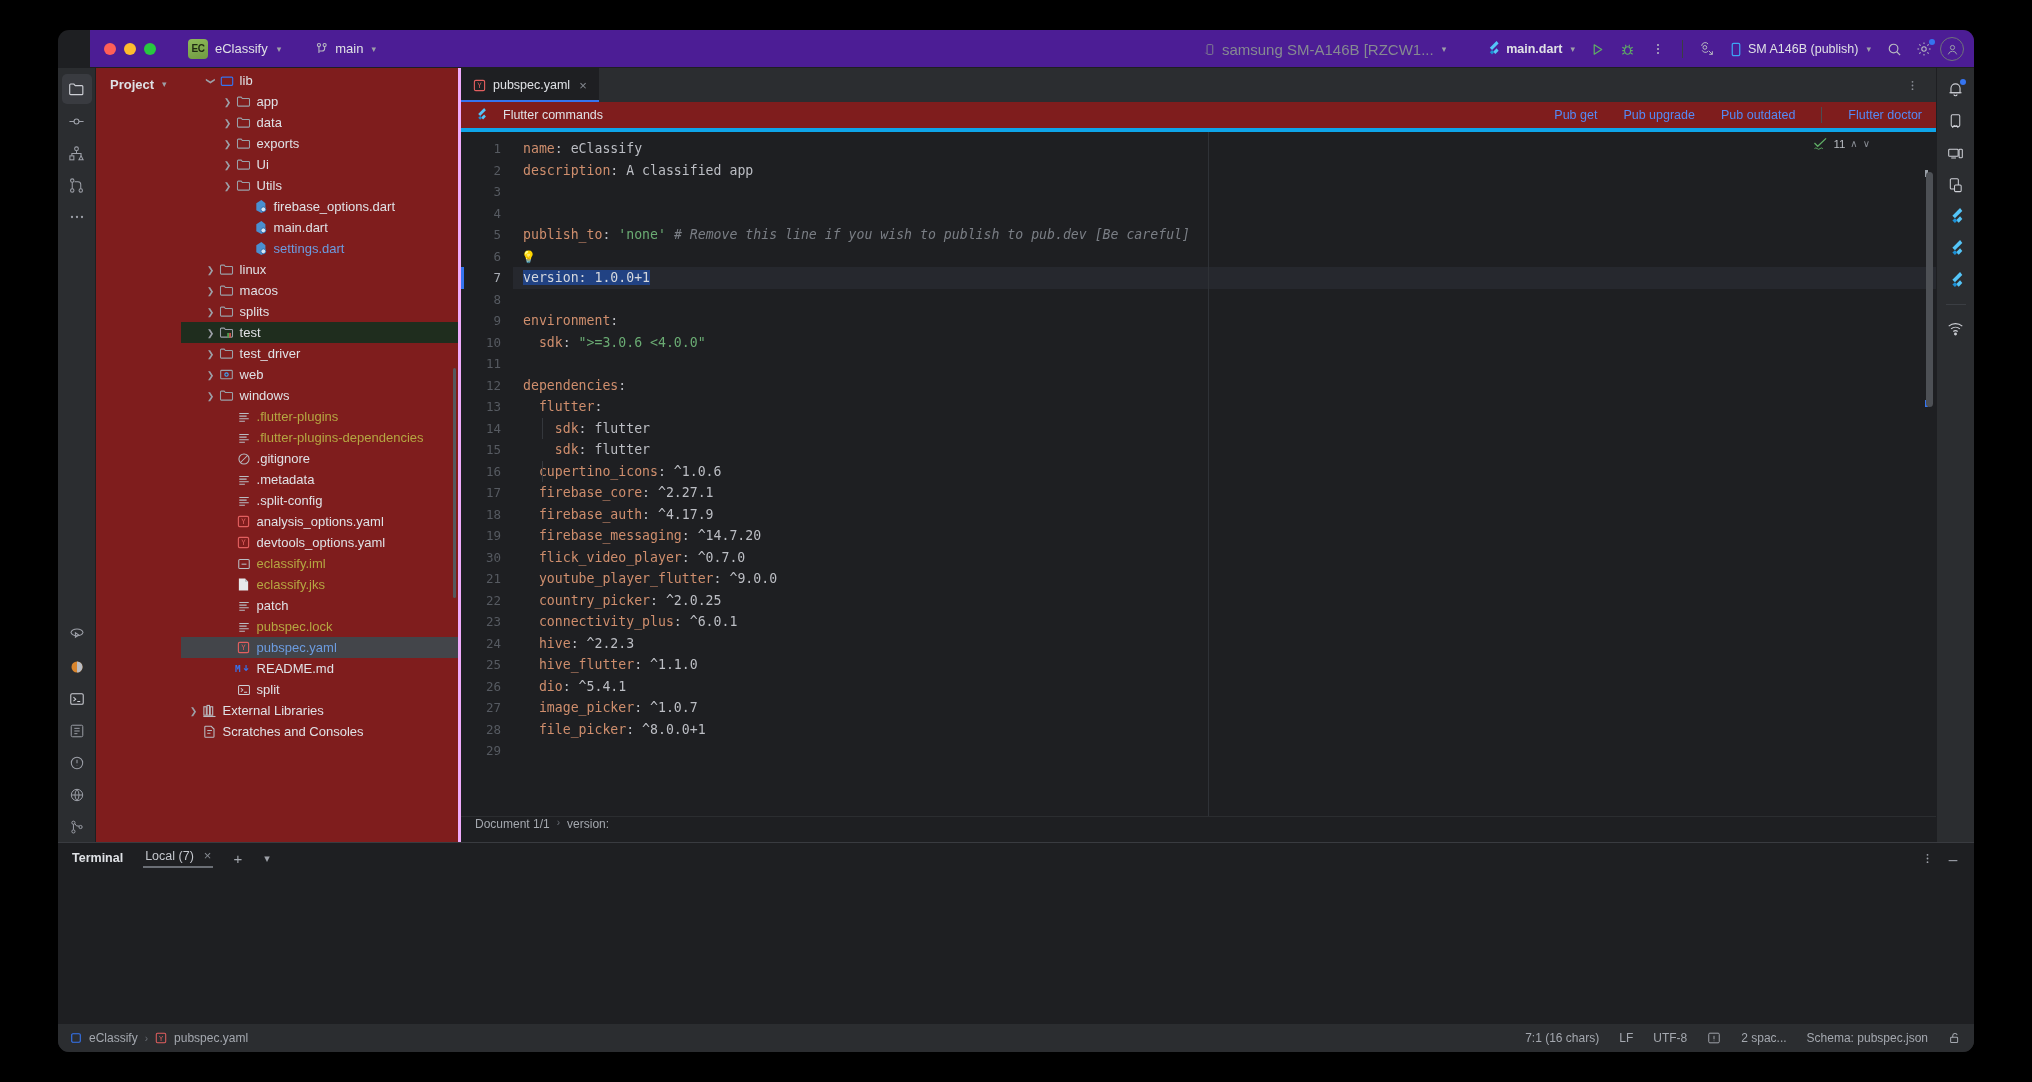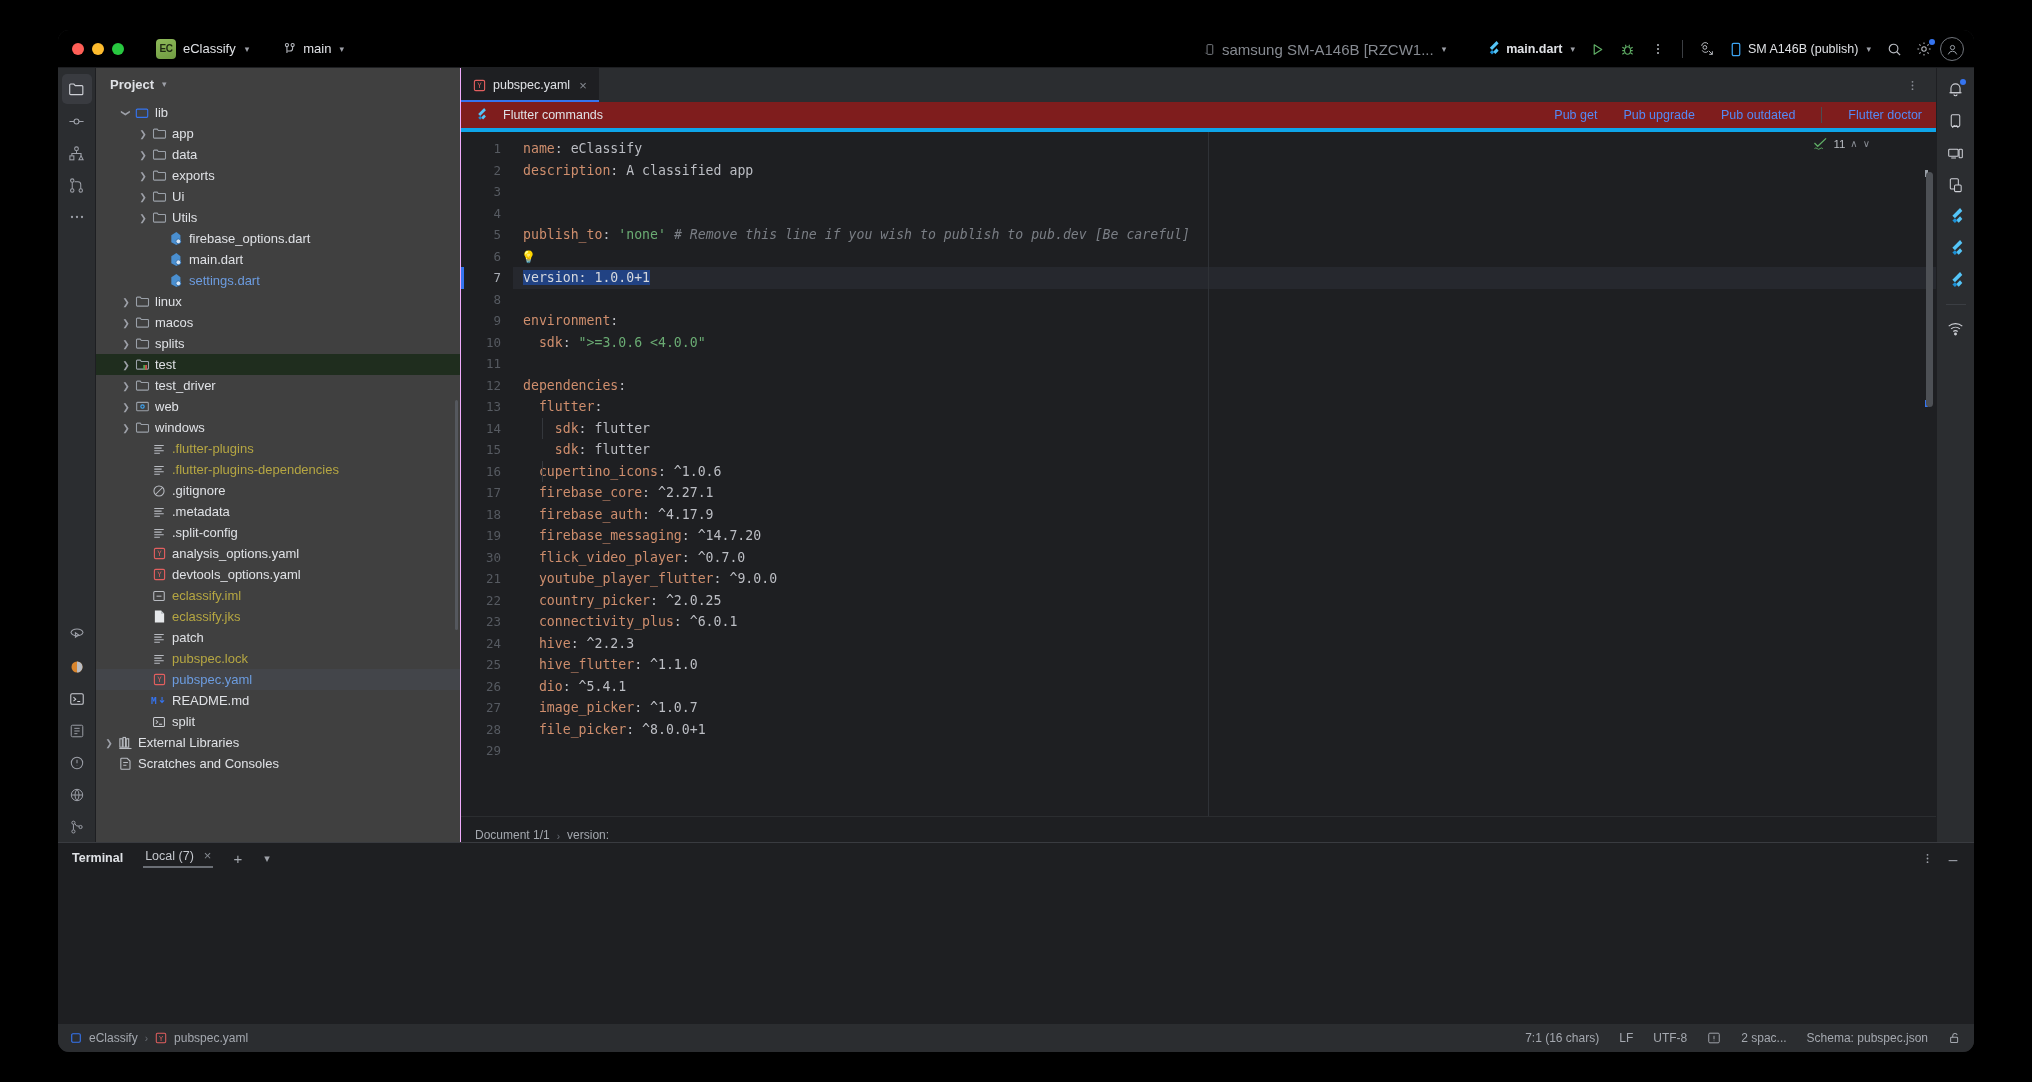--- a/index.html
+++ b/index.html
@@ -21,24 +21,25 @@
     background: #1e1f22;
     border-radius: 11px;
     overflow: hidden;
     display: flex; flex-direction: column;
     box-shadow: 0 8px 40px rgba(0,0,0,.7);
   }
 
   
   .titlebar {
     height: 38px; flex: 0 0 38px;
-    background: #000000;
+    background: #4c1d95;
     display: flex; align-items: center;
     position: relative;
     border-bottom: 1px solid #1e1f22;
+    margin-left: 32px;
   }
   .traffic { display: flex; gap: 8px; padding-left: 14px; align-items: center; }
   .tl { width: 12px; height: 12px; border-radius: 50%; }
   .tl.red { background: #ff5f57; }
   .tl.yellow { background: #febc2e; }
   .tl.green { background: #28c840; }
 
   .proj-chip { display: flex; align-items: center; gap: 7px; margin-left: 26px; padding: 3px 6px; border-radius: 5px; cursor: default; }
   .proj-badge {
     width: 20px; height: 20px; border-radius: 4px;
@@ -73,23 +74,23 @@
   .rightbar { border-left: 1px solid #1e1f22; }
   .sbi { width: 30px; height: 30px; display: flex; align-items: center; justify-content: center; border-radius: 5px; position: relative; }
   .sbi.active { background: #393b40; }
   .spacer-fill { flex: 1; }
   .dot-blue { position: absolute; top: 5px; right: 5px; width: 6px; height: 6px; border-radius: 50%; background: #3574f0; }
   .hsep { width: 20px; height: 1px; background: #3b3e43; margin: 6px 0; }
 
   
   .project-panel {
     width: 365px; flex: 0 0 365px;
-    background: #404040;
-    display: flex; flex-direction: column;
-    border-right: 1px solid #f0abfc;
+    background: #7f1d1d;
+    display: flex; 
+    border-right: 3px solid #f0abfc;
     min-height: 0;
   }
   .pp-header { height: 32px; display: flex; align-items: center; padding: 0 14px; gap: 6px; flex: 0 0 32px; }
   .pp-title { color: #dfe1e5; font-size: 13px; font-weight: bold; }
   .tree { flex: 1; overflow: hidden; position: relative; padding-top: 2px; font-size: 13px; }
   .node { height: 21px; display: flex; align-items: center; color: #dfe1e5; white-space: nowrap; padding-right: 8px; }
   .node.sel { background: #43454a; }
   .node.green { background: #1f2d1e; }
   .arrow { width: 14px; display: flex; align-items: center; justify-content: center; color: #9da0a8; font-size: 9px; flex: 0 0 14px; }
   .nicon { width: 18px; display: flex; align-items: center; justify-content: center; flex: 0 0 18px; margin-right: 4px; }
@@ -138,21 +139,21 @@
   .vline { position: absolute; top: 0; bottom: 0; width: 1px; background: #2f3237; }
   .indent-guide { position: absolute; width: 1px; background: #34373c; }
 
   .inspect-badge { position: absolute; right: 66px; top: 5px; display: flex; align-items: center; gap: 5px; }
   .ib-count { color: #b9bcc2; font-size: 11.5px; }
   .ib-chev { color: #8a8e96; font-size: 10px; }
   .err-strip { position: absolute; right: 2px; top: 0; bottom: 0; width: 14px; }
   .err-mark { position: absolute; width: 3px; height: 7px; }
   .vscroll { position: absolute; right: 3px; top: 40px; width: 7px; height: 235px; background: #4d5055; border-radius: 4px; }
 
-  .breadcrumb-bar { height: 26px; flex: 0 0 26px; background: #1e1f22; display: flex; align-items: flex-end; padding: 0 14px; gap: 7px; border-top: 1px solid #2b2d30; }
+  .breadcrumb-bar { height: 26px; flex: 0 0 26px; background: #1e1f22; display: flex; align-items: flex-start; padding: 0 14px; gap: 7px; border-top: 1px solid #2b2d30; }
   .bc-txt { color: #a4a8af; font-size: 12px; }
   .bc-sep { color: #6a6e75; font-size: 10px; }
 
   
   .terminal { flex: 0 0 182px; background: #1e1f22; display: flex; flex-direction: column; border-top: 1px solid #393b40; }
   .term-head { height: 30px; flex: 0 0 30px; display: flex; align-items: center; padding: 0 14px; gap: 20px; position: relative; }
   .term-title { color: #dfe1e5; font-size: 12.5px; font-weight: bold; }
   .term-tab { display: flex; align-items: center; gap: 8px; position: relative; padding: 0 2px 5px 2px; }
   .term-tab-label { color: #c5c8ce; font-size: 12.5px; }
   .term-tab::after { content: ""; position: absolute; left: 0; right: 0; bottom: 0; height: 2px; background: #6a6e75; }

